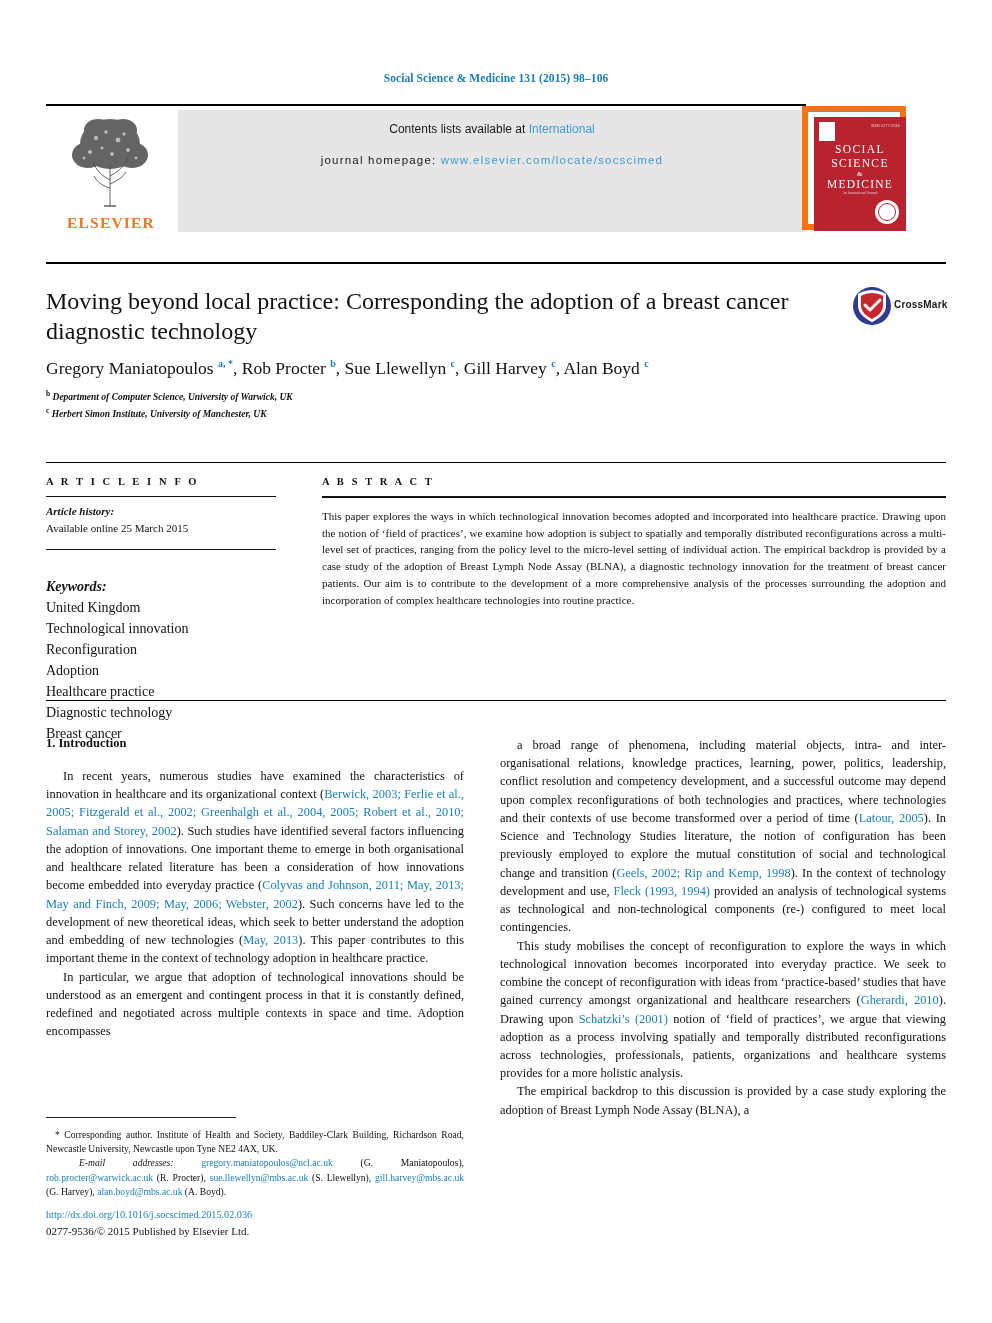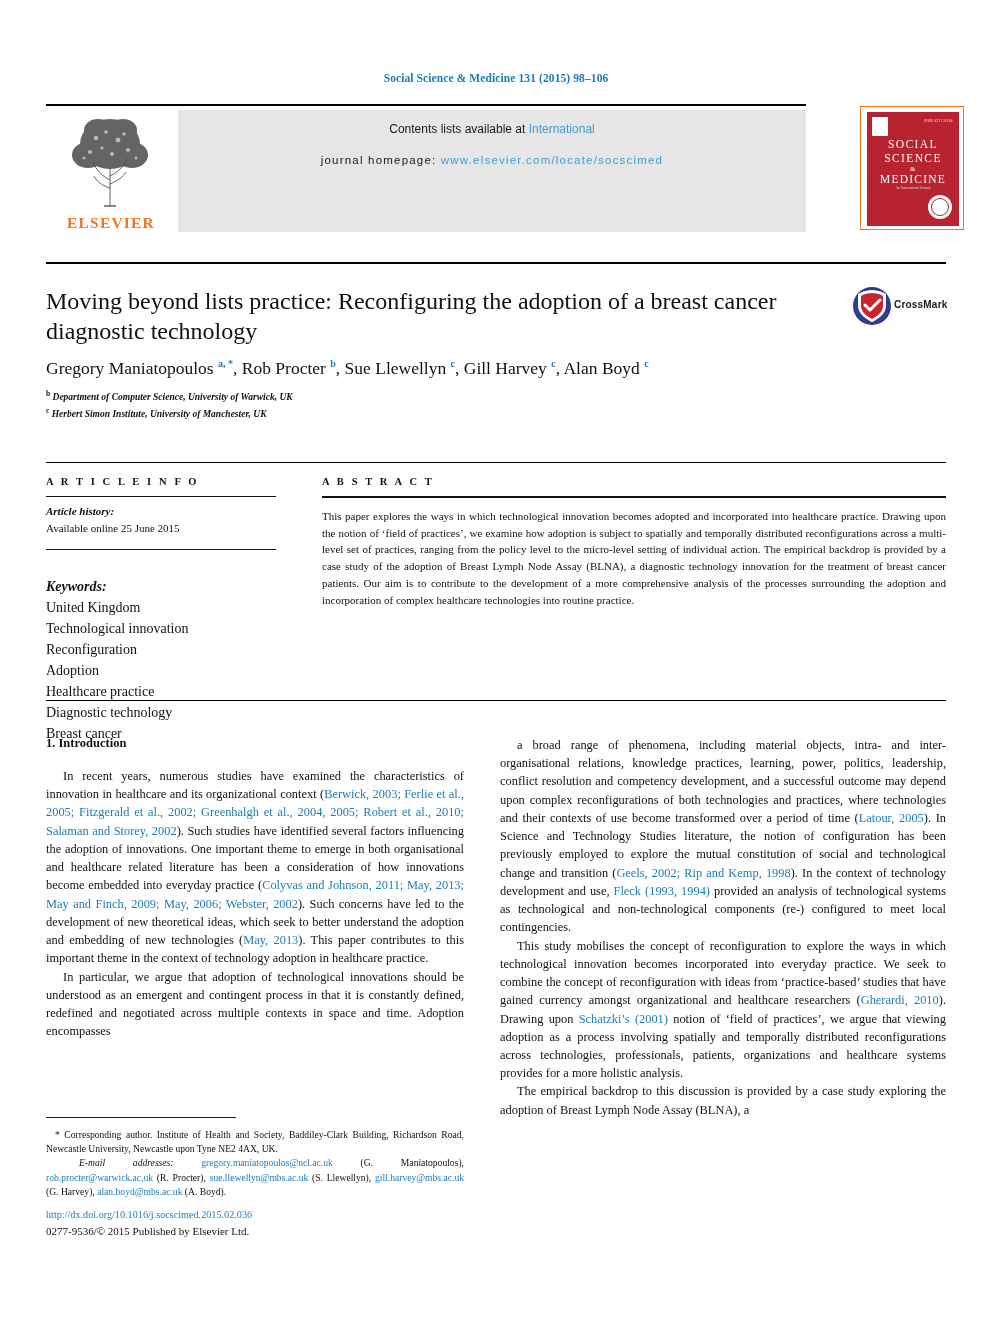--- a/index.html
+++ b/index.html
@@ -90,24 +90,24 @@
     font-family: "Liberation Sans", sans-serif;
     font-size: 11.5px;
     letter-spacing: 1.2px;
     color: #1a1a1a;
   }
   .mast-home .url { color: #3d9fd6; }
 
   
   .cover {
     position: absolute;
-    left: 860px; top: 106px;
+    left: 802px; top: 106px;
     width: 104px; height: 124px;
     background: #ffffff;
-    border: 1px solid #f97316;
+    border: 6px solid #f97316;
     box-sizing: border-box;
   }
   .cover-inner {
     position: absolute;
     left: 6px; top: 5px;
     width: 92px; height: 114px;
     background: #b8232f;
   }
   .cover-elsbox {
     position: absolute;
@@ -448,21 +448,21 @@
       </div>
       <div class="cover-sub">An International Journal</div>
       <div class="cover-seal">
         <div class="cover-seal-in"></div>
       </div>
     </div>
   </div>
 
   <div class="title-rule"></div>
 
-  <div class="art-title">Moving beyond lists practice: Reconfiguring the adoption of a breast cancer diagnostic technology</div>
+  <div class="art-title">Moving beyond local practice: Corresponding the adoption of a breast cancer diagnostic technology</div>
 
   <div class="crossmark">
     <svg class="cm-circle" width="40" height="40" viewBox="0 0 40 40">
       <circle cx="20" cy="20" r="19" fill="#2f3b8c"></circle>
       <path d="M20 4 C28 4 34 8 34 8 L34 20 C34 30 20 36 20 36 C20 36 6 30 6 20 L6 8 C6 8 12 4 20 4 Z" fill="#ffffff"></path>
       <path d="M20 7 C26.5 7 31 10 31 10 L31 20 C31 28 20 33 20 33 C20 33 9 28 9 20 L9 10 C9 10 13.5 7 20 7 Z" fill="#c8262c"></path>
       <path d="M13 19 L18 24 L28 14" stroke="#ffffff" stroke-width="3" fill="none" stroke-linecap="round" stroke-linejoin="round"></path>
     </svg>
     <div class="cm-label">CrossMark</div>
   </div>
@@ -474,21 +474,21 @@
       <div><span class="mark">c</span><span> Herbert Simon Institute, University of Manchester, UK</span></div>
     </div>
 
   <div class="info-rule"></div>
 
   <div class="col-info">
     <div class="sec-head">A R T I C L E   I N F O</div>
     <div class="thin-rule"></div>
     <div class="hist-block">
       <span class="lbl">Article history:</span><br>
-      <span>Available online 25 June 2015</span>
+      <span>Available online 25 March 2015</span>
     </div>
     <div class="kw-rule"></div>
     <div class="kw-block">
       <span class="lbl">Keywords:</span>
       <span id="kw-list"><span class="kw">United Kingdom</span><span class="kw">Technological innovation</span><span class="kw">Reconfiguration</span><span class="kw">Adoption</span><span class="kw">Healthcare practice</span><span class="kw">Diagnostic technology</span><span class="kw">Breast cancer</span></span>
     </div>
   </div>
 
   <div class="col-abs">
     <div class="sec-head">A B S T R A C T</div>

